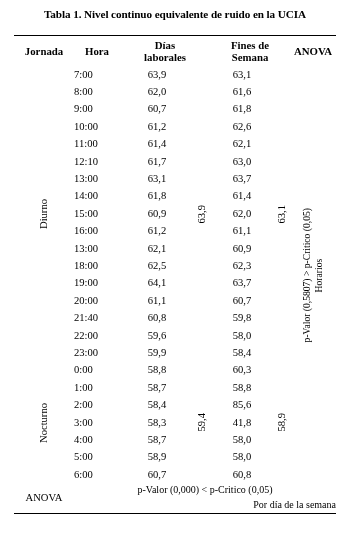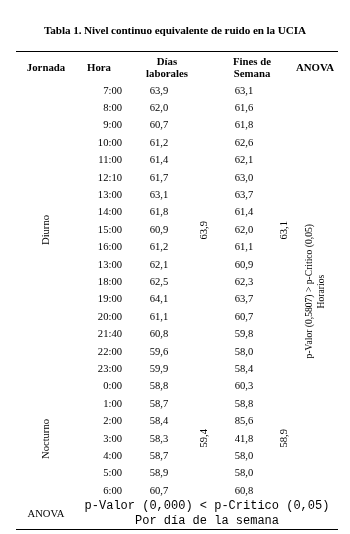--- a/index.html
+++ b/index.html
@@ -13,21 +13,21 @@
     font-family: "Liberation Serif", serif;
     color: #000000;
     overflow: hidden;
   }
 
   .page {
     position: relative;
     width: 350px;
     height: 440px;
     box-sizing: border-box;
-    padding: 16px;
+    padding: 0;
   }
 
   
   .caption {
     font-family: "Liberation Serif", serif;
     font-weight: bold;
     font-size: 11.2px;
     line-height: 16px;
     text-align: center;
     padding: 6px 14px 0 14px;
@@ -75,21 +75,21 @@
   }
   thead tr.head-row th { height: 30px; }
 
   tbody td {
     font-family: "Liberation Serif", serif;
     font-size: 10.6px;
     line-height: 12px;
     height: 17.4px;
     text-align: center;
   }
-  td.hora  { text-align: right; padding-right: 11px; }
+  td.hora  { text-align: left; padding-right: 11px; }
   td.val   { text-align: center; padding-right: 2px; }
 
   
   .vert-wrap {
     display: flex;
     align-items: center;
     justify-content: center;
     height: 100%;
   }
   .vert {
@@ -108,28 +108,28 @@
   td.vcell { vertical-align: middle; }
 
   
   .foot-label {
     font-family: "Liberation Serif", serif;
     font-size: 10.6px;
     text-align: center;
     vertical-align: middle;
   }
   .foot-body {
-    font-family: Liberation Mono, monospace;
-    font-size: 12px;
+    font-family: Liberation Serif, serif;
+    font-size: 10px;
     line-height: 14.6px;
     text-align: center;
     padding: 2px 0 3px 0;
   }
   .foot-body .l1 { display: block; }
-  .foot-body .l2 { display: block; }
+  .foot-body .l2 { display: block; text-align: right; }
 </style>
 </head>
 <body>
 
 <div class="page">
 
   <div class="caption">
     <span>Tabla 1. Nivel continuo equivalente de ruido en la UCIA</span>
   </div>
 

